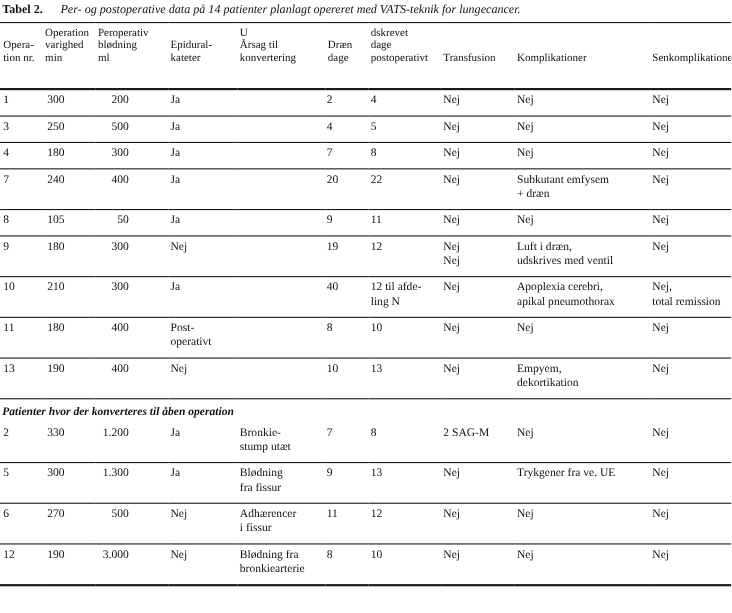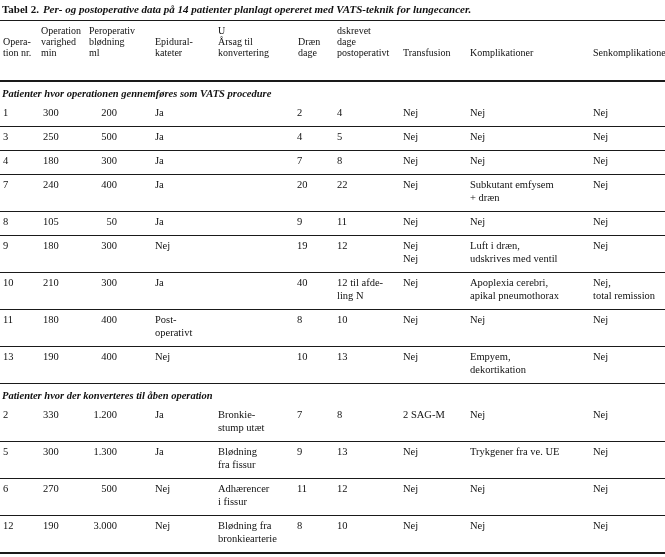--- a/index.html
+++ b/index.html
@@ -23,22 +23,22 @@
     padding-left: 2px;
     margin-bottom: 4px;
     white-space: nowrap;
   }
   .caption .cap-label {
     font-style: normal;
     font-weight: bold;
   }
   .caption .cap-text {
     font-style: italic;
-    font-weight: bold;
-    margin-left: 4px;
+    font-weight: normal;
+    margin-left: 16px;
     text-align: right;
   }
   table.data-table {
     border-collapse: collapse;
     table-layout: fixed;
     width: 665px;
     border-top: 1px solid #1a1a1a;
     border-bottom: 2px solid #1a1a1a;
   }
   thead tr {
@@ -118,23 +118,20 @@
 dage</th>
           <th class="c7">dskrevet
 dage
 postoperativt</th>
           <th class="c8">Transfusion</th>
           <th class="c9">Komplikationer</th>
           <th class="c10">Senkomplikationer</th>
         </tr>
     </thead>
     <tbody id="table-body">
-        <tr class="section-row">
-          <td colspan="10">Patienter hvor operationen gennemføres som VATS procedure</td>
-        </tr>
         <tr class="data-row">
           <td class="c1">1</td>
           <td class="c2">300</td>
           <td class="c3">200</td>
           <td class="c4">Ja</td>
           <td class="c5"></td>
           <td class="c6">2</td>
           <td class="c7">4</td>
           <td class="c8">Nej</td>
           <td class="c9">Nej</td>

